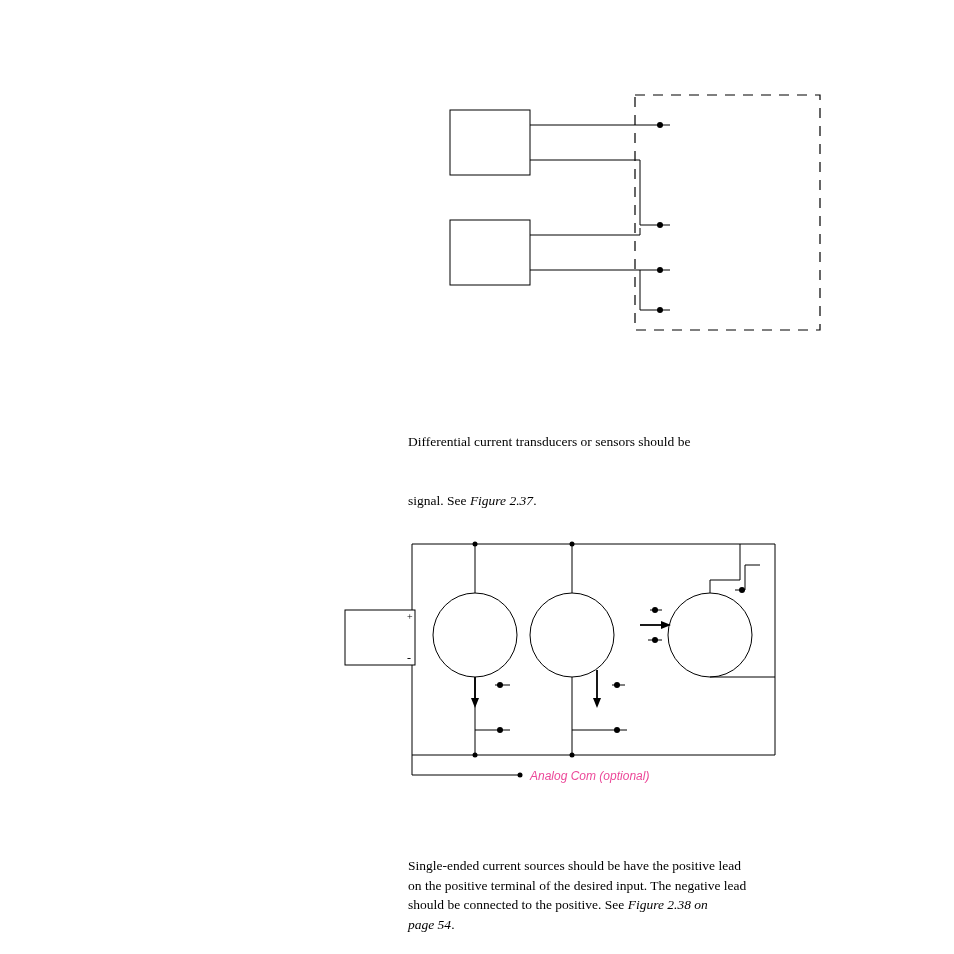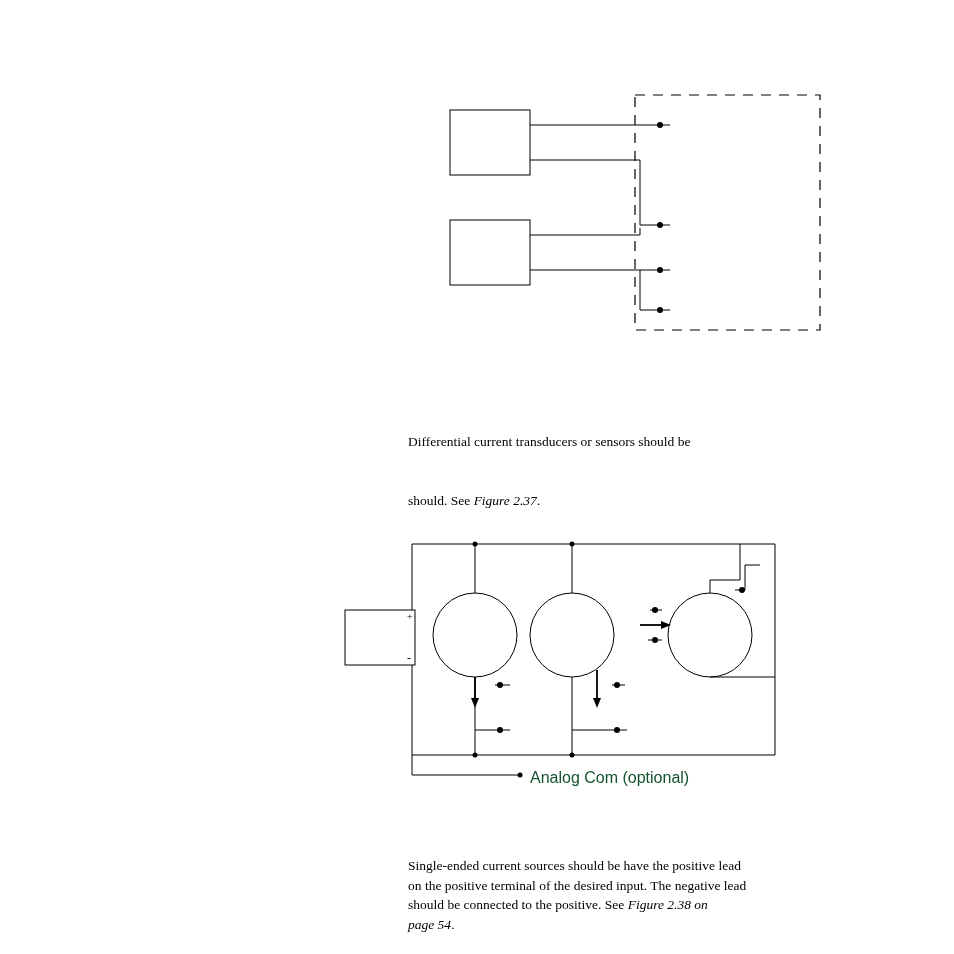--- a/index.html
+++ b/index.html
@@ -1,17 +1,17 @@
 <!DOCTYPE html>
 <html><head>
 <meta charset="utf-8">
 <style>
   html,body{margin:0;padding:0;background:#fff;font-family:Georgia,"Times New Roman",serif;color:#000}
   .page{position:relative;width:948px;height:954px}
-  .ital{font-family:Arial,Helvetica,sans-serif;font-size:16px;color:#14532d}
+  .ital{font-style:italic;font-family:Arial,Helvetica,sans-serif;font-size:12px;color:#ec4899}
   .para{font-size:13.5px;line-height:1.45;width:430px}
   .para em{}
   svg text{font-family:Georgia,serif}
 </style>
 </head>
 <body>
 <div class="page">
 
 <svg width="954" height="380" style="position:absolute;left:0;top:0" viewBox="0 0 954 380">
 
@@ -40,21 +40,21 @@
   <circle cx="660" cy="125" r="3" fill="#000"></circle>
   <circle cx="660" cy="225" r="3" fill="#000"></circle>
   <circle cx="660" cy="270" r="3" fill="#000"></circle>
   <circle cx="660" cy="310" r="3" fill="#000"></circle>
 </svg>
 
 <div class="para" style="position:absolute;left:408px;top:432px">
   <span>Differential current transducers or sensors should be</span><br>
   <br>
   <br>
-  <span>should. See </span><em>Figure 2.37</em><span>.</span>
+  <span>signal. See </span><em>Figure 2.37</em><span>.</span>
 </div>
 
 <svg width="954" height="350" style="position:absolute;left:0;top:510" viewBox="0 0 954 350">
 
   <line x1="412" y1="34" x2="775" y2="34" stroke="#000"></line>
   <line x1="775" y1="34" x2="775" y2="245" stroke="#000"></line>
   <line x1="412" y1="245" x2="775" y2="245" stroke="#000"></line>
   <line x1="412" y1="34" x2="412" y2="105" stroke="#000"></line>
   <line x1="412" y1="140" x2="412" y2="245" stroke="#000"></line>
 

